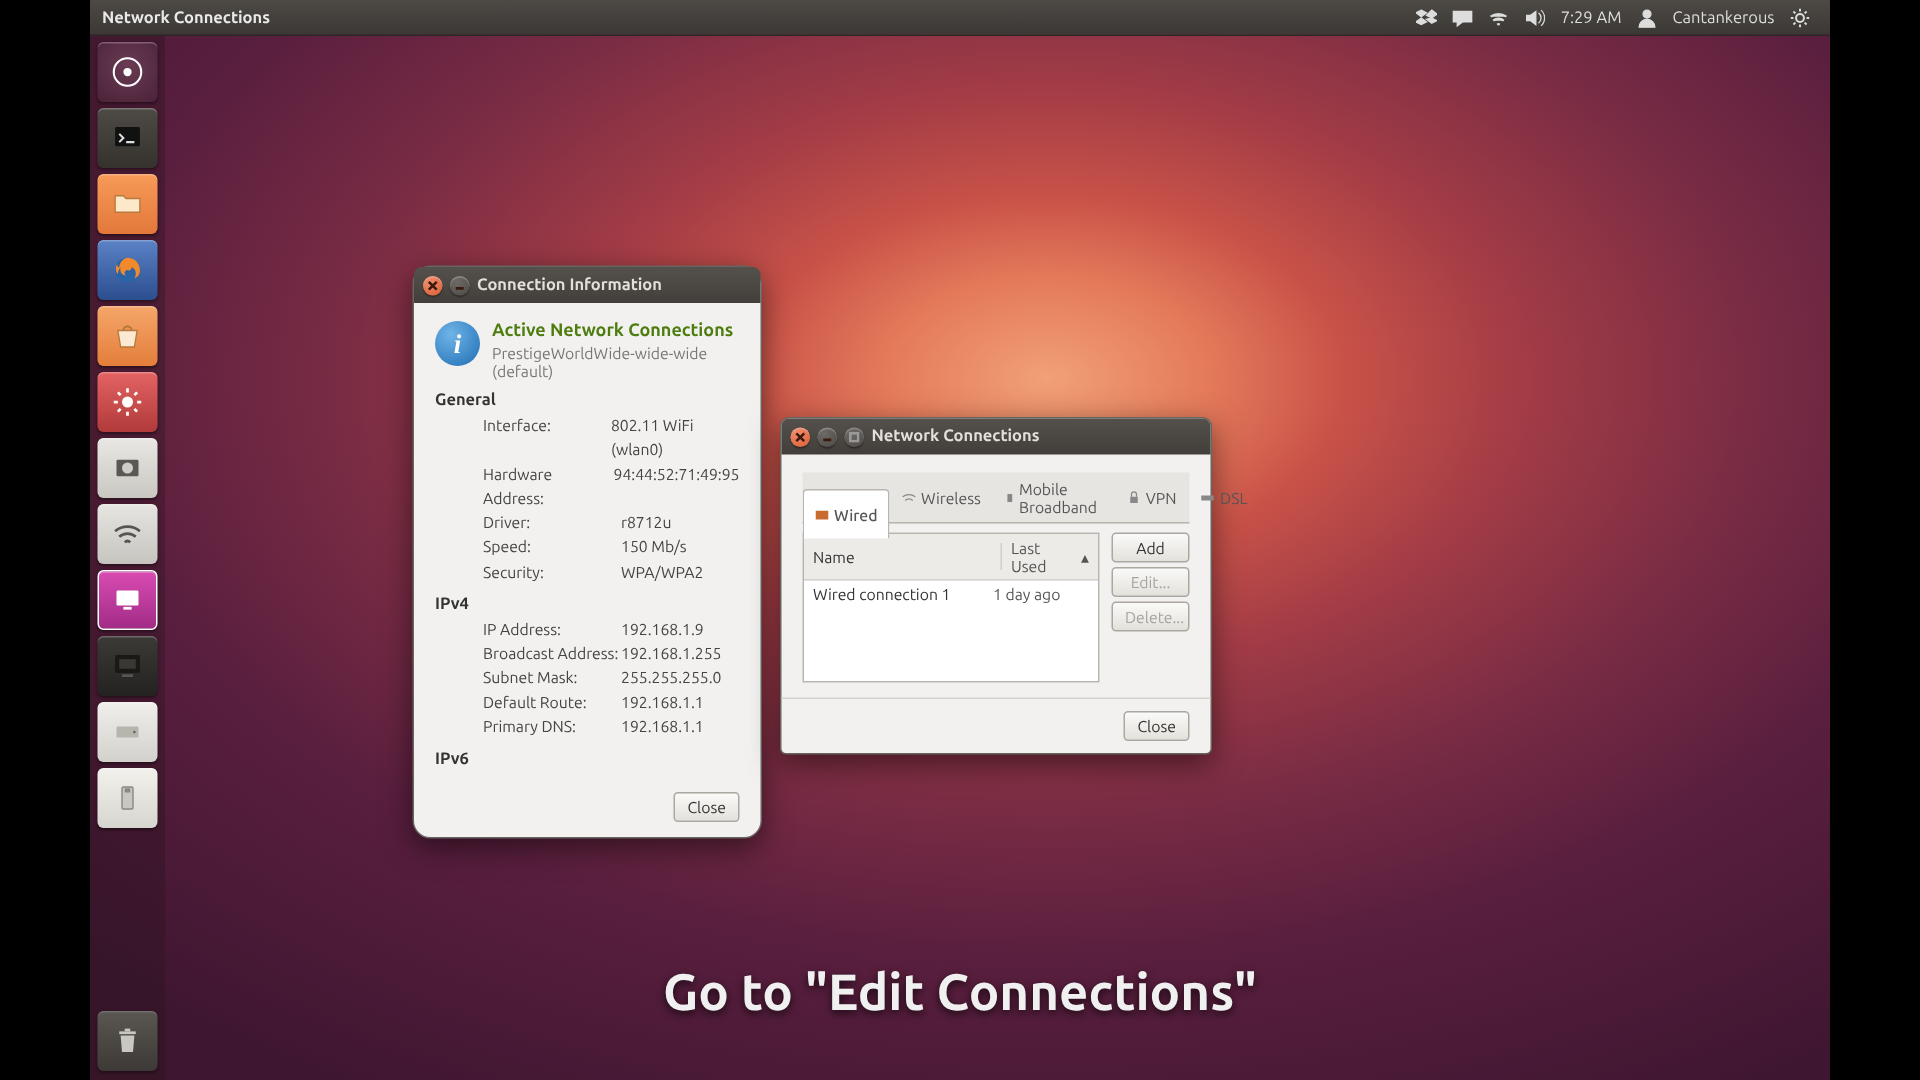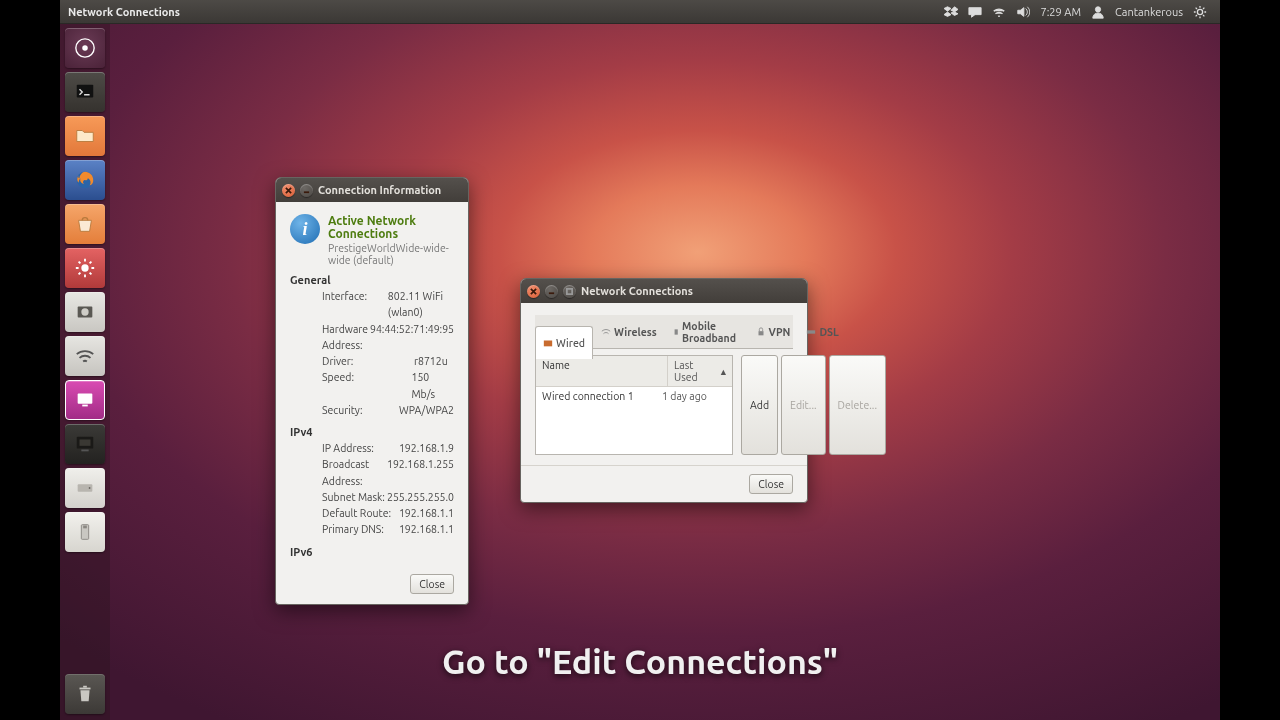--- a/index.html
+++ b/index.html
@@ -72,48 +72,48 @@
 .winbtn { width: 13px; height: 13px; border-radius: 50%; margin-right: 5px;
   display:inline-flex; align-items:center; justify-content:center;
   box-shadow: inset 0 1px 1px rgba(255,255,255,0.3), 0 1px 1px rgba(0,0,0,0.4); }
 .winbtn.close { background: radial-gradient(circle at 35% 30%, #f18c6c, #d95d34); }
 .winbtn.min   { background: radial-gradient(circle at 35% 30%, #6d6965, #4c4844); }
 .winbtn svg { width:7px; height:7px; stroke:#3a1a0c; stroke-width:2; fill:none; }
 
 .window .body { padding: 12px 14px 10px; }
 
 
-.w1 { left: 275px; top: 177px; width: 194px; }
+.w1 { left: 275px; top: 177px; width: 233px; border-radius: 12px; }
 .w1 .header-row { display: flex; align-items: flex-start; gap: 8px; margin-bottom: 2px; }
 .info-ico { width: 30px; height: 30px; flex-shrink:0;
   background: radial-gradient(circle at 35% 30%, #6fb4e8, #1f6db3); border-radius:50%;
   display:flex;align-items:center;justify-content:center; color:#fff; font-weight:bold; font-size:18px; font-style:italic; font-family: Georgia, serif; }
 .w1 h3 { font-size: 12px; font-weight: bold; color:#4d7c0f; }
 .w1 .conn-name { font-size: 10.5px; color:#777; margin-top:2px; }
 .w1 .section { margin-top: 8px; }
 .w1 .section .label { font-weight: bold; font-size: 11px; margin-bottom:2px; }
 .w1 .kv { display: flex; font-size: 10.5px; line-height: 1.55; color:#444; }
 .w1 .kv .k { width: 92px; margin-left: 32px; }
 .w1 .btn-row { display:flex; justify-content:flex-end; margin-top:10px; padding-top:6px; }
 
 
 .w2 { left: 520px; top: 278px; width: 288px; }
 .tabs { display:flex; border-bottom:1px solid #b8b5af; font-size:10.5px; background:#e7e5e1; }
-.tab { padding: 4px 7px; display:flex; align-items:center; gap:3px; border:1px solid transparent; border-bottom:none; color:#555; cursor:pointer;font-weight:bold;}
+.tab { padding: 4px 7px; display:flex; align-items:center; gap:3px; border:1px solid transparent; border-bottom:none; color:#555; cursor:pointer;}
 .tab.active { background:#ffffff; border-color:#b8b5af; border-radius:3px 3px 0 0; position:relative; top:11px; font-weight:500; }
 .tab svg { width:10px; height:10px; }
 .list-area { display:flex; gap:8px; margin-top:6px; }
 .list { flex:1; border:1px solid #b8b5af; background:#fff; font-size:10.5px; min-height: 100px; }
-.list .head { display:flex; background:#ecebe7; border-bottom:1px solid #d3d0ca; }
+.list .head { display:flex; background:#ecebe7; border-bottom:1px solid #d3d0ca;align-items:center; }
 .list .head .col { padding:3px 6px; border-right:1px solid #d3d0ca; }
 .list .head .col:last-child { border-right:none; display:flex; align-items:center; gap:3px; }
 .list .row { display:flex; padding:3px 6px; }
 .col.name { flex:1; }
 .col.used { width: 64px; text-align:left; color:#555; }
-.sidebtns { display:flex; flex-direction:row; gap:3px; width: 52px; }
+.sidebtns { display:flex; flex-direction:column; gap:3px; width: 52px; }
 .btn {
   font-size: 10.5px; padding: 3px 8px; background: linear-gradient(#fafaf8,#e3e1dc);
   border:1px solid #aba8a1; border-radius:3px; color:#333; cursor:pointer; text-align:center;
 }
 .btn:disabled, .btn.disabled { color:#a8a5a0; cursor:default; }
 .w2 .close-row { border-top:1px solid #d6d3cd; margin:10px -14px -10px; padding:8px 14px; display:flex; justify-content:flex-end; }
 
 
 .caption {
   position:absolute; left:60px; right:60px; bottom:40px; text-align:center;

